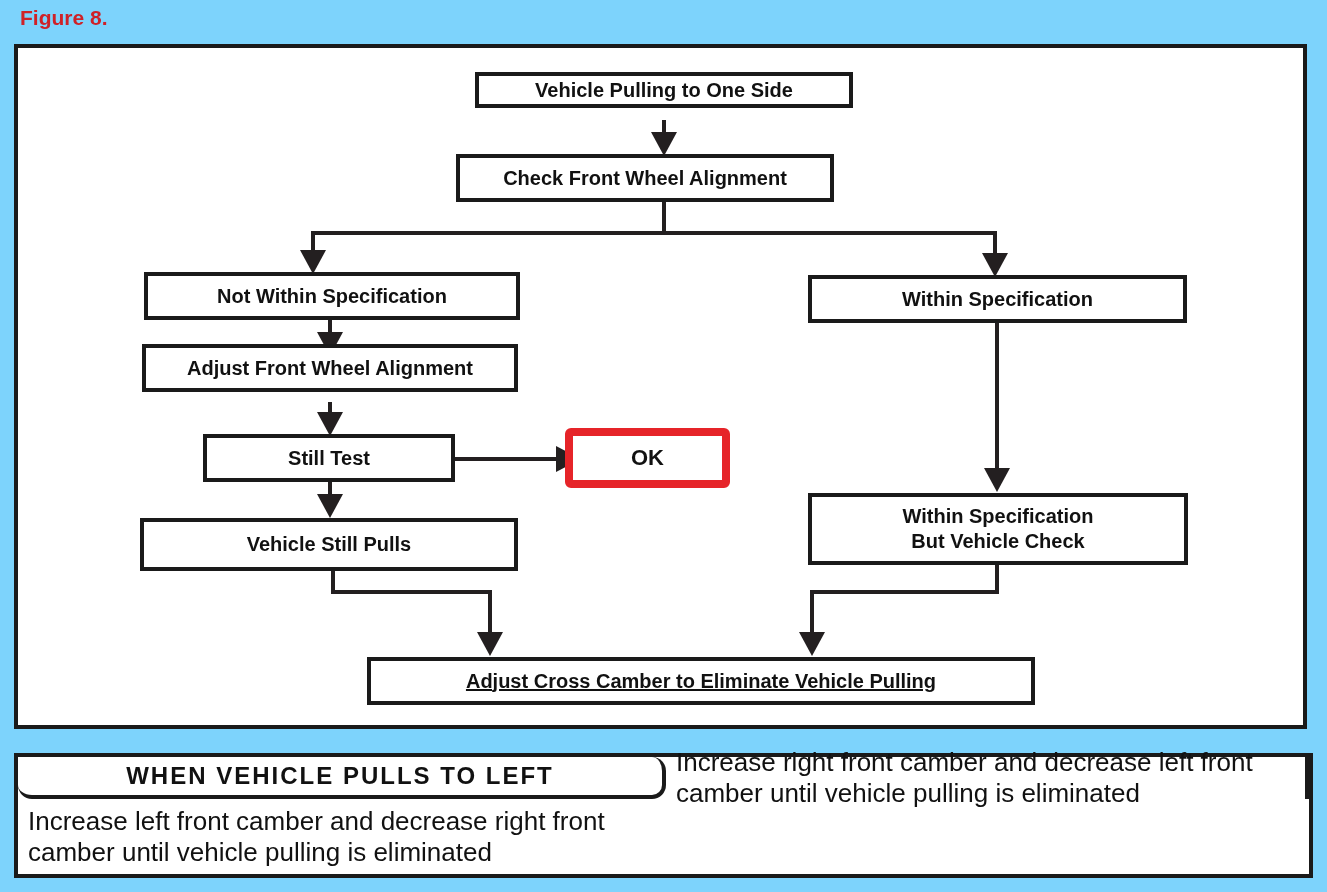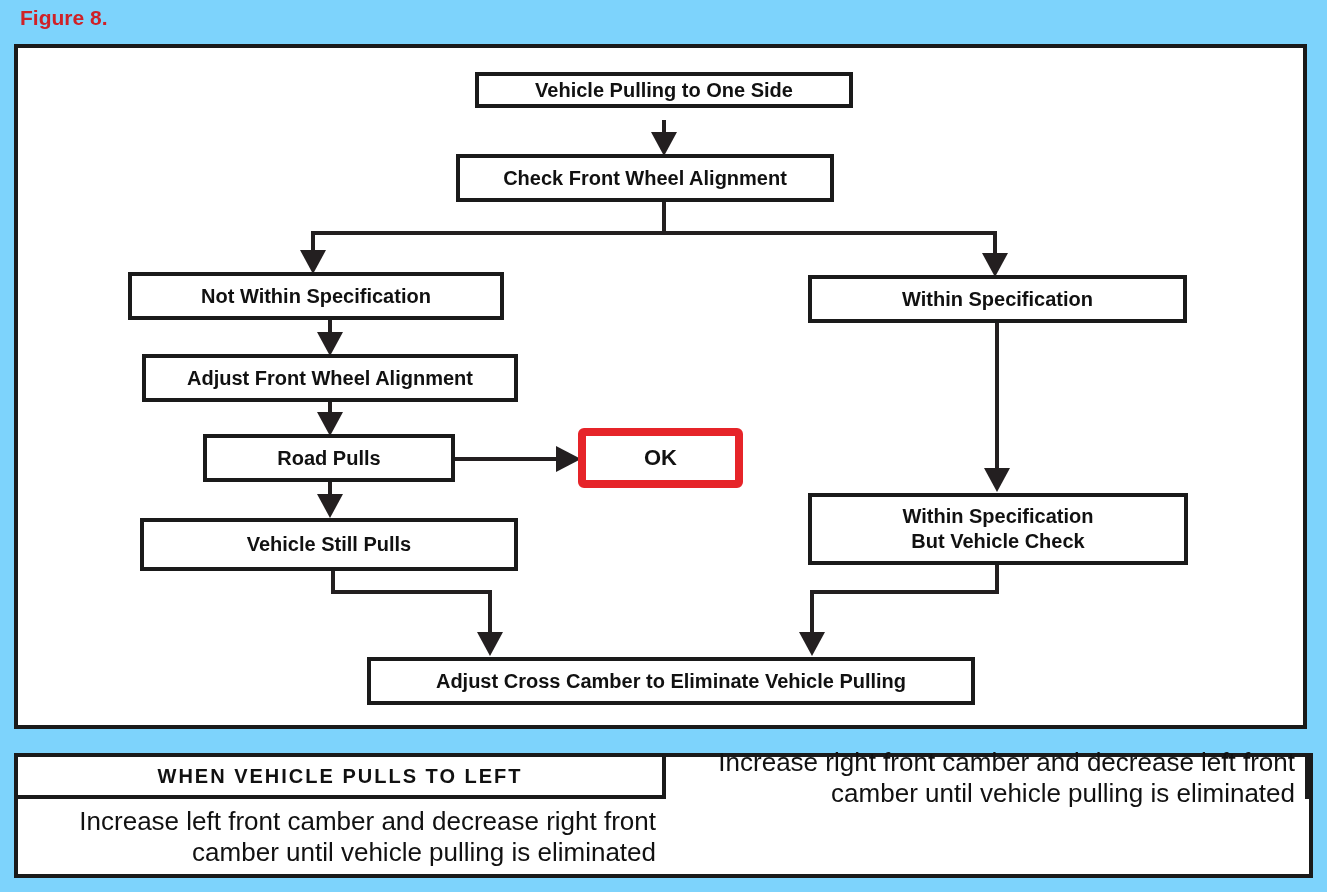--- a/index.html
+++ b/index.html
@@ -37,30 +37,31 @@
     position:absolute;left:14px;top:753px;
     width:1299px;height:125px;
     border:4px solid #1a1a1a;background:#ffffff;
     display:grid;
     grid-template-columns:648px 1fr;
     grid-template-rows:42px 1fr;
     box-sizing:border-box;
   }
   .spec-table .hcell{
     display:flex;align-items:center;justify-content:center;
-    font-weight:bold;font-size:20px;letter-spacing:2px;color:#111111;
+    font-weight:bold;font-size:24px;letter-spacing:2px;color:#111111;
     border-bottom:4px solid #1a1a1a;
     box-sizing:border-box;
+    border-radius:14px;
   }
   .spec-table .hcell.left, .spec-table .bcell.left{
     border-right:4px solid #1a1a1a;
   }
   .spec-table .bcell{
     display:flex;align-items:center;justify-content:center;
-    font-size:26px;color:#111111;text-align:right;
+    font-size:26px;color:#111111;text-align:left;
     line-height:1.18;padding:2px 10px;
     box-sizing:border-box;
   }
 </style>
 </head>
 <body>
 
 <div id="canvas">
 
   <div class="figure-label">Figure 8.</div>
@@ -102,38 +103,38 @@
       <polygon points="477,632 503,632 490,656"></polygon>
       <polygon points="984,468 1010,468 997,492"></polygon>
       <polygon points="799,632 825,632 812,656"></polygon>
     </g>
   </svg>
 
   <div class="node" style="left:475px;top:72px;width:378px;height:36px;">Vehicle Pulling to One Side</div>
 
   <div class="node" style="left:456px;top:154px;width:378px;height:48px;">Check Front Wheel Alignment</div>
 
-  <div class="node" style="left:128px;top:272px;width:376px;height:48px;">Not Within Specification</div>
+  <div class="node" style="left:144px;top:272px;width:376px;height:48px;">Not Within Specification</div>
 
-  <div class="node" style="left:142px;top:354px;width:376px;height:48px;">Adjust Front Wheel Alignment</div>
+  <div class="node" style="left:142px;top:344px;width:376px;height:48px;">Adjust Front Wheel Alignment</div>
 
-  <div class="node" style="left:203px;top:434px;width:252px;height:48px;">Road Pulls</div>
+  <div class="node" style="left:203px;top:434px;width:252px;height:48px;">Still Test</div>
 
-  <div class="node ok" style="left:578px;top:428px;width:165px;height:60px;text-align:right;">OK</div>
+  <div class="node ok" style="left:565px;top:428px;width:165px;height:60px;text-align:right;">OK</div>
 
   <div class="node" style="left:140px;top:518px;width:378px;height:53px;">Vehicle Still Pulls</div>
 
   <div class="node" style="left:808px;top:275px;width:379px;height:48px;">Within Specification</div>
 
   <div class="node" style="left:808px;top:493px;width:380px;height:72px;flex-direction:column;">
     <span>Within Specification</span>
     <span>But Vehicle Check</span>
   </div>
 
-  <div class="node" style="left:367px;top:657px;width:608px;height:48px;">Adjust Cross Camber to Eliminate Vehicle Pulling</div>
+  <div class="node" style="left:367px;top:657px;width:668px;height:48px;text-decoration:underline;">Adjust Cross Camber to Eliminate Vehicle Pulling</div>
 
   <div class="spec-table">
     <div class="hcell left">WHEN VEHICLE PULLS TO LEFT</div>
     <div class="bcell left">Increase right front camber and decrease left front camber until vehicle pulling is eliminated</div>
     <div class="bcell">Increase left front camber and decrease right front camber until vehicle pulling is eliminated</div>
   </div>
 
 </div>
 
 </body></html>

